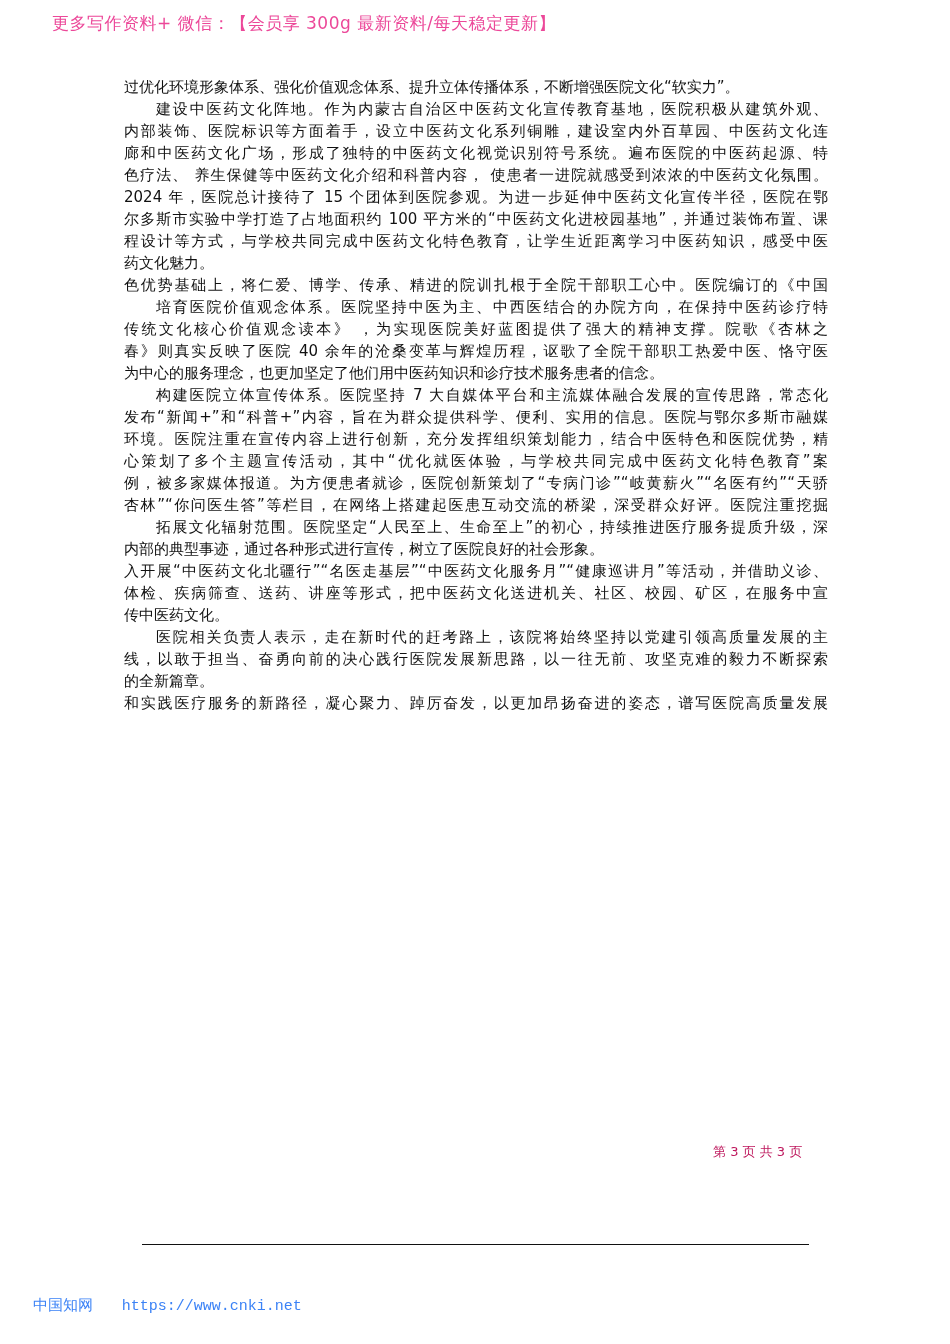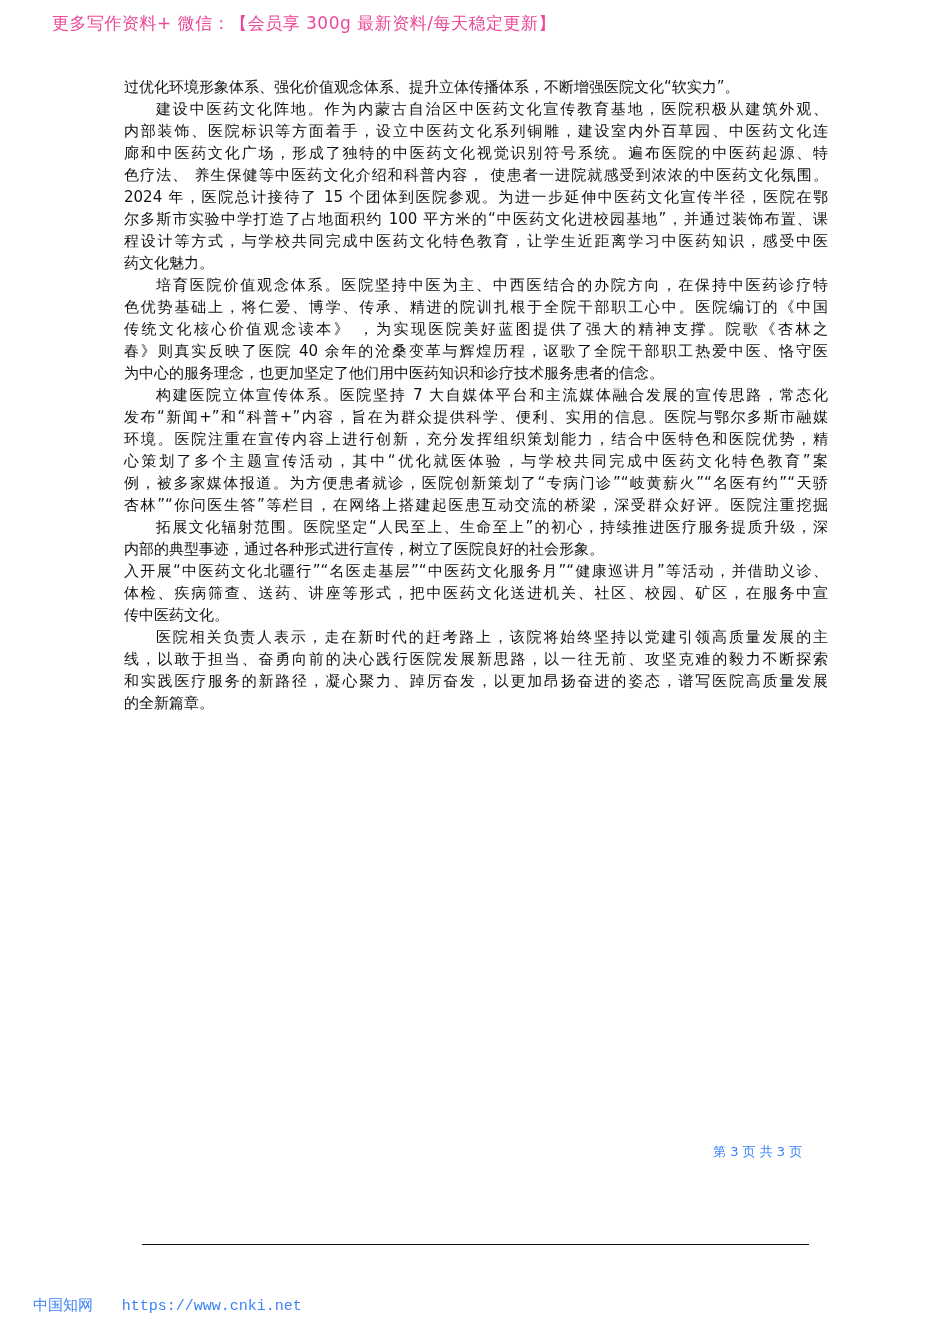--- a/index.html
+++ b/index.html
@@ -5,21 +5,21 @@
     html, body { margin: 0; padding: 0; background: #ffffff; }
     body { width: 950px; height: 1344px; position: relative; overflow: hidden;
            font-family: "DejaVu Sans", "Liberation Sans", sans-serif; color: #111; }
     .banner { position: absolute; left: 52px; top: 12px; font-size: 17px; color: #ec4899;
               letter-spacing: 0.5px; white-space: nowrap; }
     .body-text { position: absolute; left: 124px; top: 76px; width: 704px; }
     .line { height: 22px; line-height: 22px; font-size: 15px; white-space: nowrap;
             text-align: justify; text-align-last: justify; overflow: visible; }
     .line.last { text-align-last: left; }
     .line.indent { padding-left: 32px; }
-    .page-num { position: absolute; left: 713px; top: 1143px; font-size: 13px; color: #3b82f6;
+    .page-num { position: absolute; left: 713px; top: 1143px; font-size: 13px; color: #be185d;
                 white-space: nowrap; }
     .rule { position: absolute; left: 142px; top: 1244px; width: 667px; height: 1px; background: #111; }
     .footer { position: absolute; left: 33px; top: 1296px; font-size: 15px; color: #3b82f6;
               white-space: nowrap; font-family: "DejaVu Serif", "Liberation Serif", serif; }
     .footer .url { margin-left: 24px; font-family: "Liberation Mono", "DejaVu Sans Mono", monospace; }
   </style>
 </head>
 <body>
 
 <div class="banner">更多写作资料+ 微信：【会员享 300g 最新资料/每天稳定更新】</div>
@@ -27,40 +27,40 @@
 <div class="body-text" id="body-text">
     <div class="line last">过优化环境形象体系、强化价值观念体系、提升立体传播体系，不断增强医院文化“软实力”。</div>
     <div class="line indent">建设中医药文化阵地。作为内蒙古自治区中医药文化宣传教育基地，医院积极从建筑外观、</div>
     <div class="line">内部装饰、医院标识等方面着手，设立中医药文化系列铜雕，建设室内外百草园、中医药文化连</div>
     <div class="line">廊和中医药文化广场，形成了独特的中医药文化视觉识别符号系统。遍布医院的中医药起源、特</div>
     <div class="line">色疗法、 养生保健等中医药文化介绍和科普内容， 使患者一进院就感受到浓浓的中医药文化氛围。</div>
     <div class="line">2024 年，医院总计接待了 15 个团体到医院参观。为进一步延伸中医药文化宣传半径，医院在鄂</div>
     <div class="line">尔多斯市实验中学打造了占地面积约 100 平方米的“中医药文化进校园基地”，并通过装饰布置、课</div>
     <div class="line">程设计等方式，与学校共同完成中医药文化特色教育，让学生近距离学习中医药知识，感受中医</div>
     <div class="line last">药文化魅力。</div>
+    <div class="line">色优势基础上，将仁爱、博学、传承、精进的院训扎根于全院干部职工心中。医院编订的《中国</div>
     <div class="line indent">培育医院价值观念体系。医院坚持中医为主、中西医结合的办院方向，在保持中医药诊疗特</div>
-    <div class="line">色优势基础上，将仁爱、博学、传承、精进的院训扎根于全院干部职工心中。医院编订的《中国</div>
     <div class="line">传统文化核心价值观念读本》 ，为实现医院美好蓝图提供了强大的精神支撑。院歌《杏林之</div>
     <div class="line">春》则真实反映了医院 40 余年的沧桑变革与辉煌历程，讴歌了全院干部职工热爱中医、恪守医</div>
     <div class="line last">为中心的服务理念，也更加坚定了他们用中医药知识和诊疗技术服务患者的信念。</div>
     <div class="line indent">构建医院立体宣传体系。医院坚持 7 大自媒体平台和主流媒体融合发展的宣传思路，常态化</div>
     <div class="line">发布“新闻+”和“科普+”内容，旨在为群众提供科学、便利、实用的信息。医院与鄂尔多斯市融媒</div>
     <div class="line">环境。医院注重在宣传内容上进行创新，充分发挥组织策划能力，结合中医特色和医院优势，精</div>
     <div class="line">心策划了多个主题宣传活动，其中“优化就医体验，与学校共同完成中医药文化特色教育”案</div>
     <div class="line">例，被多家媒体报道。为方便患者就诊，医院创新策划了“专病门诊”“岐黄薪火”“名医有约”“天骄</div>
     <div class="line">杏林”“你问医生答”等栏目，在网络上搭建起医患互动交流的桥梁，深受群众好评。医院注重挖掘</div>
     <div class="line indent">拓展文化辐射范围。医院坚定“人民至上、生命至上”的初心，持续推进医疗服务提质升级，深</div>
     <div class="line last">内部的典型事迹，通过各种形式进行宣传，树立了医院良好的社会形象。</div>
     <div class="line">入开展“中医药文化北疆行”“名医走基层”“中医药文化服务月”“健康巡讲月”等活动，并借助义诊、</div>
     <div class="line">体检、疾病筛查、送药、讲座等形式，把中医药文化送进机关、社区、校园、矿区，在服务中宣</div>
     <div class="line last">传中医药文化。</div>
     <div class="line indent">医院相关负责人表示，走在新时代的赶考路上，该院将始终坚持以党建引领高质量发展的主</div>
     <div class="line">线，以敢于担当、奋勇向前的决心践行医院发展新思路，以一往无前、攻坚克难的毅力不断探索</div>
+    <div class="line last">的全新篇章。</div>
     <div class="line">和实践医疗服务的新路径，凝心聚力、踔厉奋发，以更加昂扬奋进的姿态，谱写医院高质量发展</div>
-    <div class="line last">的全新篇章。</div>
   </div>
 
 <div class="page-num">第 3 页 共 3 页</div>
 
 <div class="rule"></div>
 
 <div class="footer">
   <span>中国知网</span>
   <span class="url">https://www.cnki.net</span>
 </div>

